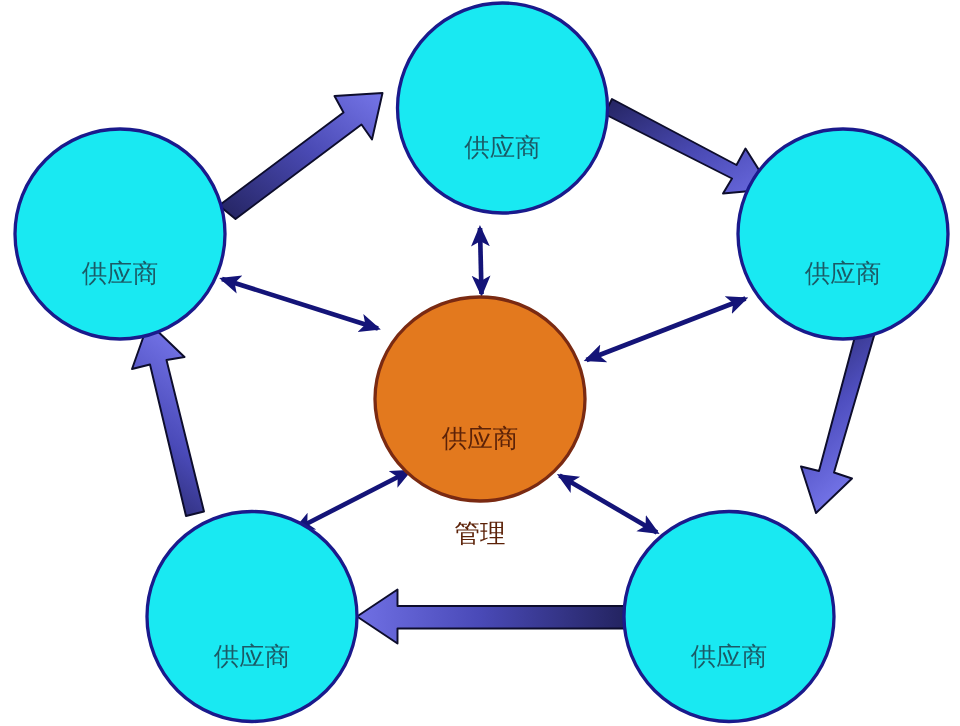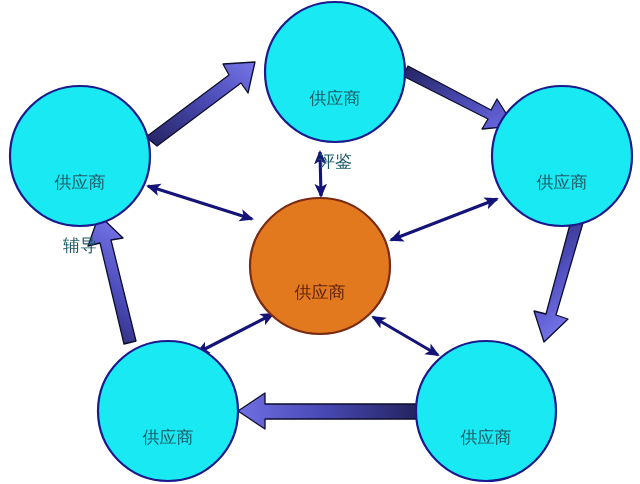--- a/index.html
+++ b/index.html
@@ -117,39 +117,38 @@
       <ellipse cx="80" cy="156" rx="70" ry="70" fill="#19e9f2" stroke="#1a1a8c" stroke-width="2.2"></ellipse>
       <ellipse cx="562" cy="156" rx="70" ry="70" fill="#19e9f2" stroke="#1a1a8c" stroke-width="2.2"></ellipse>
       <ellipse cx="168" cy="411" rx="70" ry="70" fill="#19e9f2" stroke="#1a1a8c" stroke-width="2.2"></ellipse>
       <ellipse cx="486" cy="411" rx="70" ry="70" fill="#19e9f2" stroke="#1a1a8c" stroke-width="2.2"></ellipse>
       <ellipse cx="320" cy="266" rx="70" ry="68" fill="#e3791e" stroke="#7a2a12" stroke-width="2.2"></ellipse>
     </g>
   </svg>
 
   <div class="node-label label-cyan" style="left:265px; top:48px; width:140px;">
     <span>供应商</span>
-    <span>评鉴</span>
   </div>
 
   <div class="node-label label-cyan" style="left:10px; top:132px; width:140px;">
     <span>供应商</span>
-    <span>辅导</span>
   </div>
 
   <div class="node-label label-cyan" style="left:492px; top:132px; width:140px;">
     <span>供应商</span>
   </div>
 
   <div class="node-label label-cyan" style="left:98px; top:387px; width:140px;">
     <span>供应商</span>
     
   </div>
 
   <div class="node-label label-cyan" style="left:416px; top:387px; width:140px;">
     <span>供应商</span>
     
   </div>
 
   <div class="node-label label-orange" style="left:250px; top:242px; width:140px;">
     <span>供应商</span>
+    <span>管理</span>
   </div>
 
 </div>
 
 </body></html>

